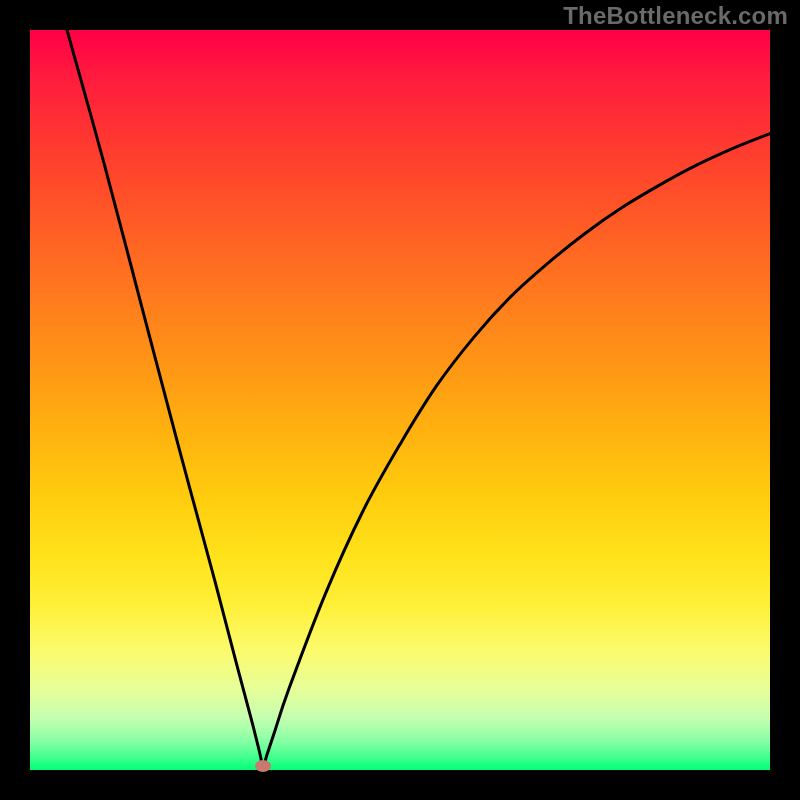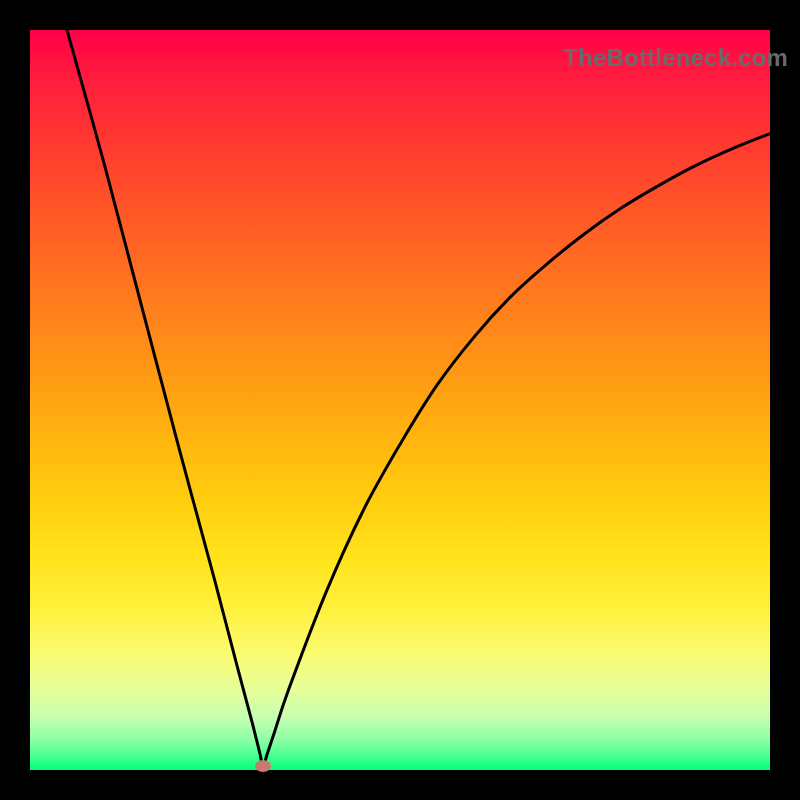--- a/index.html
+++ b/index.html
@@ -13,21 +13,20 @@
   .watermark {
     position: absolute;
     top: 2px;
     right: 12px;
     font-family: Arial, Helvetica, sans-serif;
     font-size: 24px;
     font-weight: 600;
     color: #6a6a6a;
     letter-spacing: 0.2px;
     z-index: 5;
-    margin-top: 42px;
   }
   .plot {
     position: absolute;
     left: 30px;
     top: 30px;
     width: 740px;
     height: 740px;
     background: linear-gradient(
       to bottom,
       #ff0046 0%,

